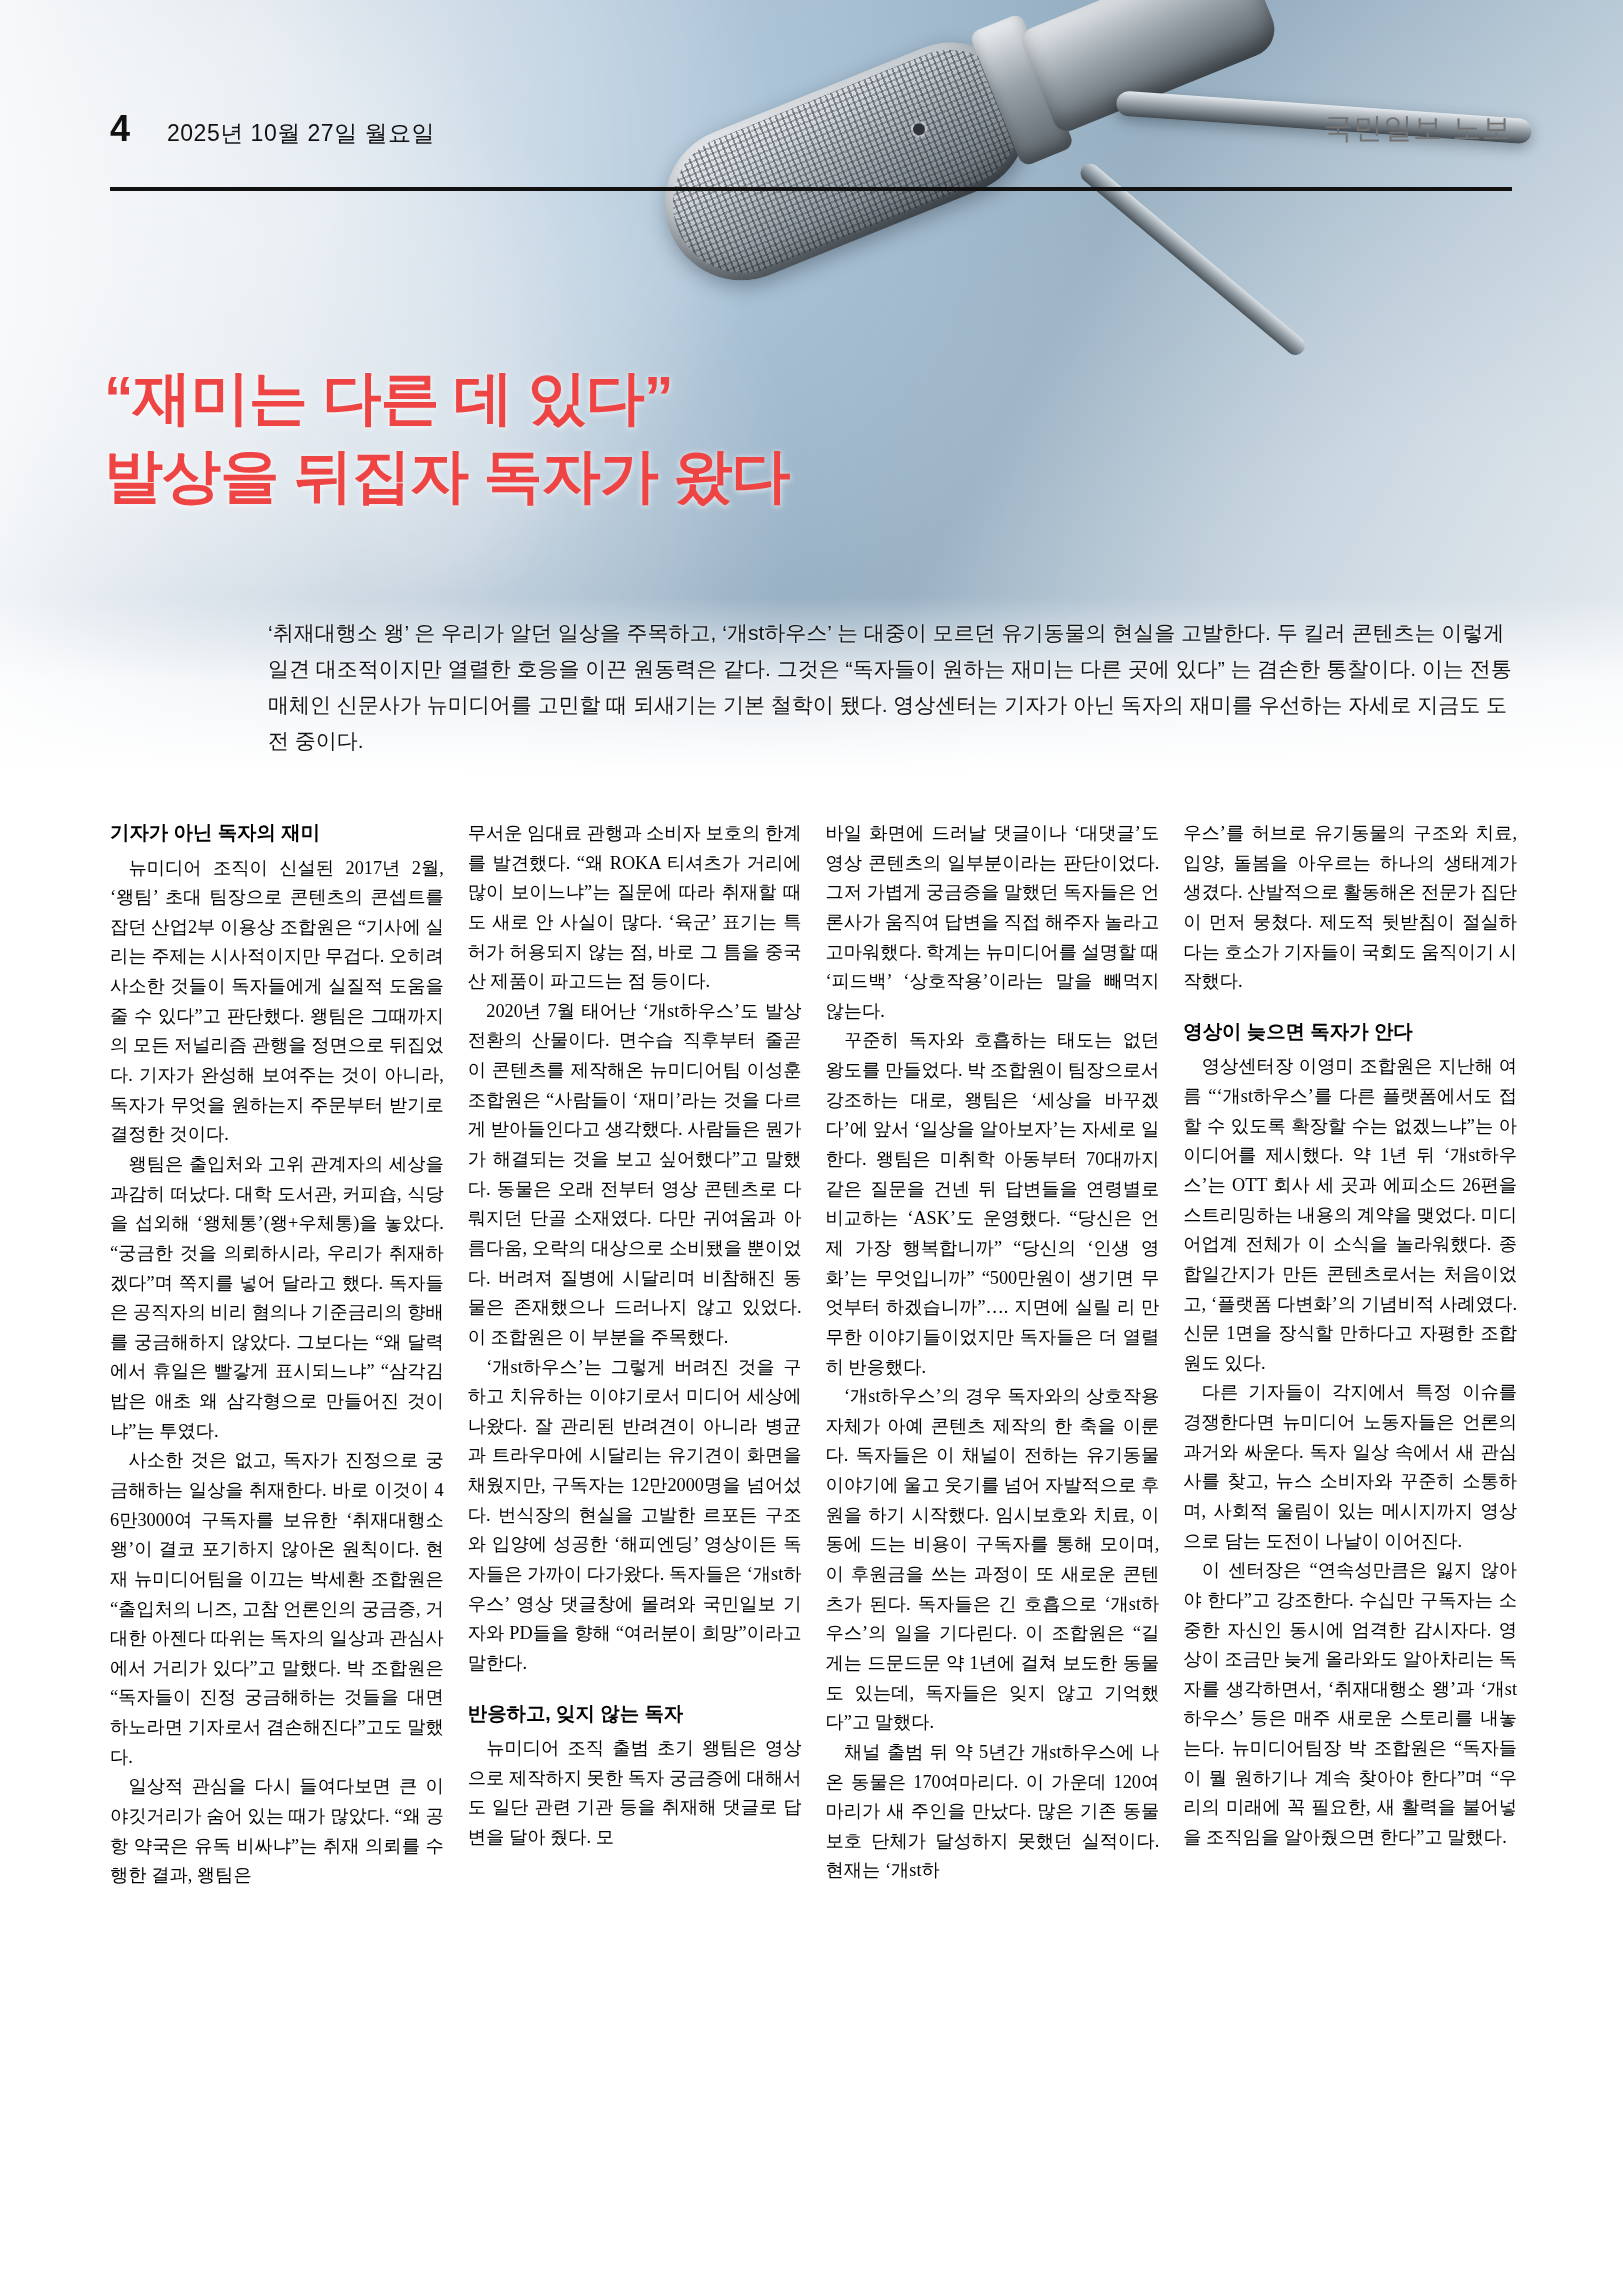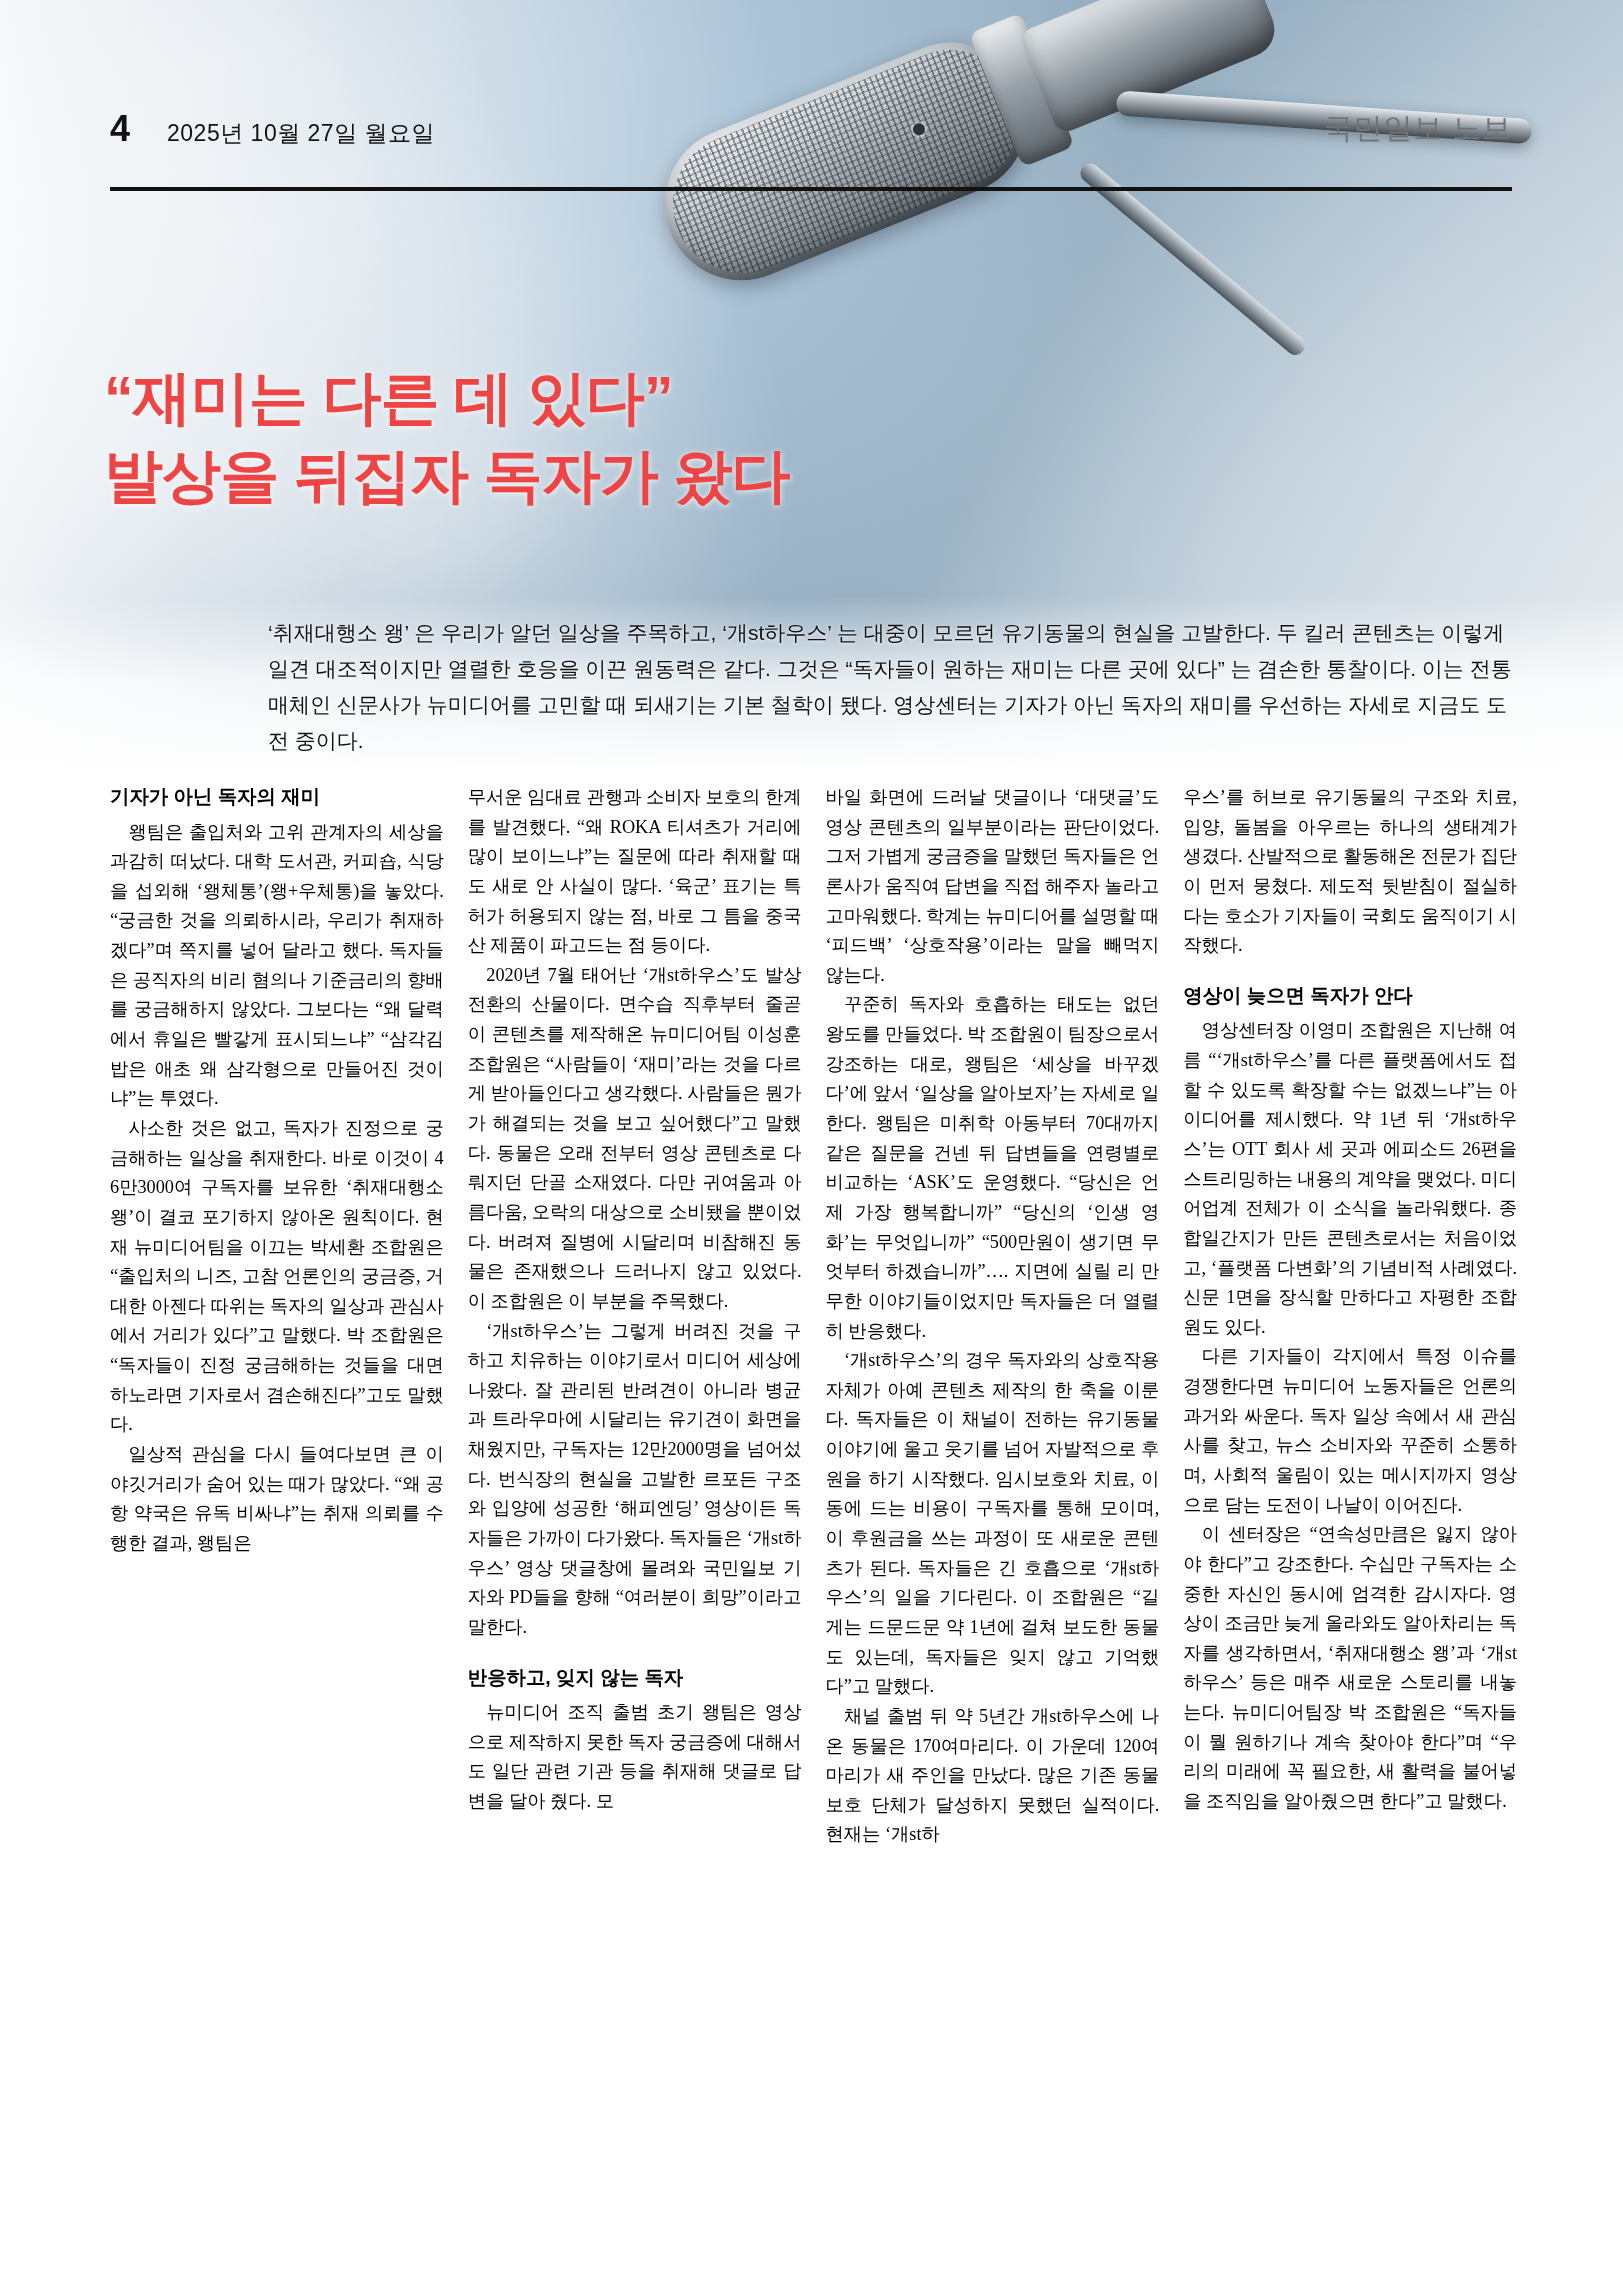--- a/index.html
+++ b/index.html
@@ -192,21 +192,21 @@
     font-size: 21px;
     line-height: 1.72;
     color: #111;
     text-shadow: 0 0.5px 3.7px rgba(255,255,255,0.9);
   }
 
   
   .body-area {
     position: absolute;
     left: 110px;
-    top: 783px;
+    top: 819px;
     width: 1407px;
     height: 1402px;
     display: flex;
     gap: 24px;
   }
   .col {
     width: 334px;
     font-size: 18.3px;
     line-height: 1.62;
     text-align: justify;
@@ -261,20 +261,21 @@
 <h1 class="headline">
   <span class="l1">“재미는 다른 데 있다”</span>
   <span class="l2">발상을 뒤집자 독자가 왔다</span>
 </h1>
 
 <div class="standfirst">‘취재대행소 왱’ 은 우리가 알던 일상을 주목하고, ‘개st하우스’ 는 대중이 모르던 유기동물의 현실을 고발한다. 두 킬러 콘텐츠는 이렇게 일견 대조적이지만 열렬한 호응을 이끈 원동력은 같다. 그것은 “독자들이 원하는 재미는 다른 곳에 있다” 는 겸손한 통찰이다. 이는 전통 매체인 신문사가 뉴미디어를 고민할 때 되새기는 기본 철학이 됐다. 영상센터는 기자가 아닌 독자의 재미를 우선하는 자세로 지금도 도전 중이다.</div>
 
 <div class="body-area">
   <div class="col">
     <div class="subhead">기자가 아닌 독자의 재미</div>
+    <p class="para first-para">뉴미디어 조직이 신설된 2017년 2월, ‘왱팀’ 초대 팀장으로 콘텐츠의 콘셉트를 잡던 산업2부 이용상 조합원은 “기사에 실리는 주제는 시사적이지만 무겁다. 오히려 사소한 것들이 독자들에게 실질적 도움을 줄 수 있다”고 판단했다. 왱팀은 그때까지의 모든 저널리즘 관행을 정면으로 뒤집었다. 기자가 완성해 보여주는 것이 아니라, 독자가 무엇을 원하는지 주문부터 받기로 결정한 것이다.</p>
     <p class="para">왱팀은 출입처와 고위 관계자의 세상을 과감히 떠났다. 대학 도서관, 커피숍, 식당을 섭외해 ‘왱체통’(왱+우체통)을 놓았다. “궁금한 것을 의뢰하시라, 우리가 취재하겠다”며 쪽지를 넣어 달라고 했다. 독자들은 공직자의 비리 혐의나 기준금리의 향배를 궁금해하지 않았다. 그보다는 “왜 달력에서 휴일은 빨갛게 표시되느냐” “삼각김밥은 애초 왜 삼각형으로 만들어진 것이냐”는 투였다.</p>
     <p class="para">사소한 것은 없고, 독자가 진정으로 궁금해하는 일상을 취재한다. 바로 이것이 46만3000여 구독자를 보유한 ‘취재대행소 왱’이 결코 포기하지 않아온 원칙이다. 현재 뉴미디어팀을 이끄는 박세환 조합원은 “출입처의 니즈, 고참 언론인의 궁금증, 거대한 아젠다 따위는 독자의 일상과 관심사에서 거리가 있다”고 말했다. 박 조합원은 “독자들이 진정 궁금해하는 것들을 대면하노라면 기자로서 겸손해진다”고도 말했다.</p>
     <p class="para">일상적 관심을 다시 들여다보면 큰 이야깃거리가 숨어 있는 때가 많았다. “왜 공항 약국은 유독 비싸냐”는 취재 의뢰를 수행한 결과, 왱팀은</p>
   </div>
 
   <div class="col">
     <p class="para" style="text-indent:0">무서운 임대료 관행과 소비자 보호의 한계를 발견했다. “왜 ROKA 티셔츠가 거리에 많이 보이느냐”는 질문에 따라 취재할 때도 새로 안 사실이 많다. ‘육군’ 표기는 특허가 허용되지 않는 점, 바로 그 틈을 중국산 제품이 파고드는 점 등이다.</p>
     <p class="para">2020년 7월 태어난 ‘개st하우스’도 발상 전환의 산물이다. 면수습 직후부터 줄곧 이 콘텐츠를 제작해온 뉴미디어팀 이성훈 조합원은 “사람들이 ‘재미’라는 것을 다르게 받아들인다고 생각했다. 사람들은 뭔가가 해결되는 것을 보고 싶어했다”고 말했다. 동물은 오래 전부터 영상 콘텐츠로 다뤄지던 단골 소재였다. 다만 귀여움과 아름다움, 오락의 대상으로 소비됐을 뿐이었다. 버려져 질병에 시달리며 비참해진 동물은 존재했으나 드러나지 않고 있었다. 이 조합원은 이 부분을 주목했다.</p>
     <p class="para">‘개st하우스’는 그렇게 버려진 것을 구하고 치유하는 이야기로서 미디어 세상에 나왔다. 잘 관리된 반려견이 아니라 병균과 트라우마에 시달리는 유기견이 화면을 채웠지만, 구독자는 12만2000명을 넘어섰다. 번식장의 현실을 고발한 르포든 구조와 입양에 성공한 ‘해피엔딩’ 영상이든 독자들은 가까이 다가왔다. 독자들은 ‘개st하우스’ 영상 댓글창에 몰려와 국민일보 기자와 PD들을 향해 “여러분이 희망”이라고 말한다.</p>
     <div class="subhead spaced">반응하고, 잊지 않는 독자</div>

